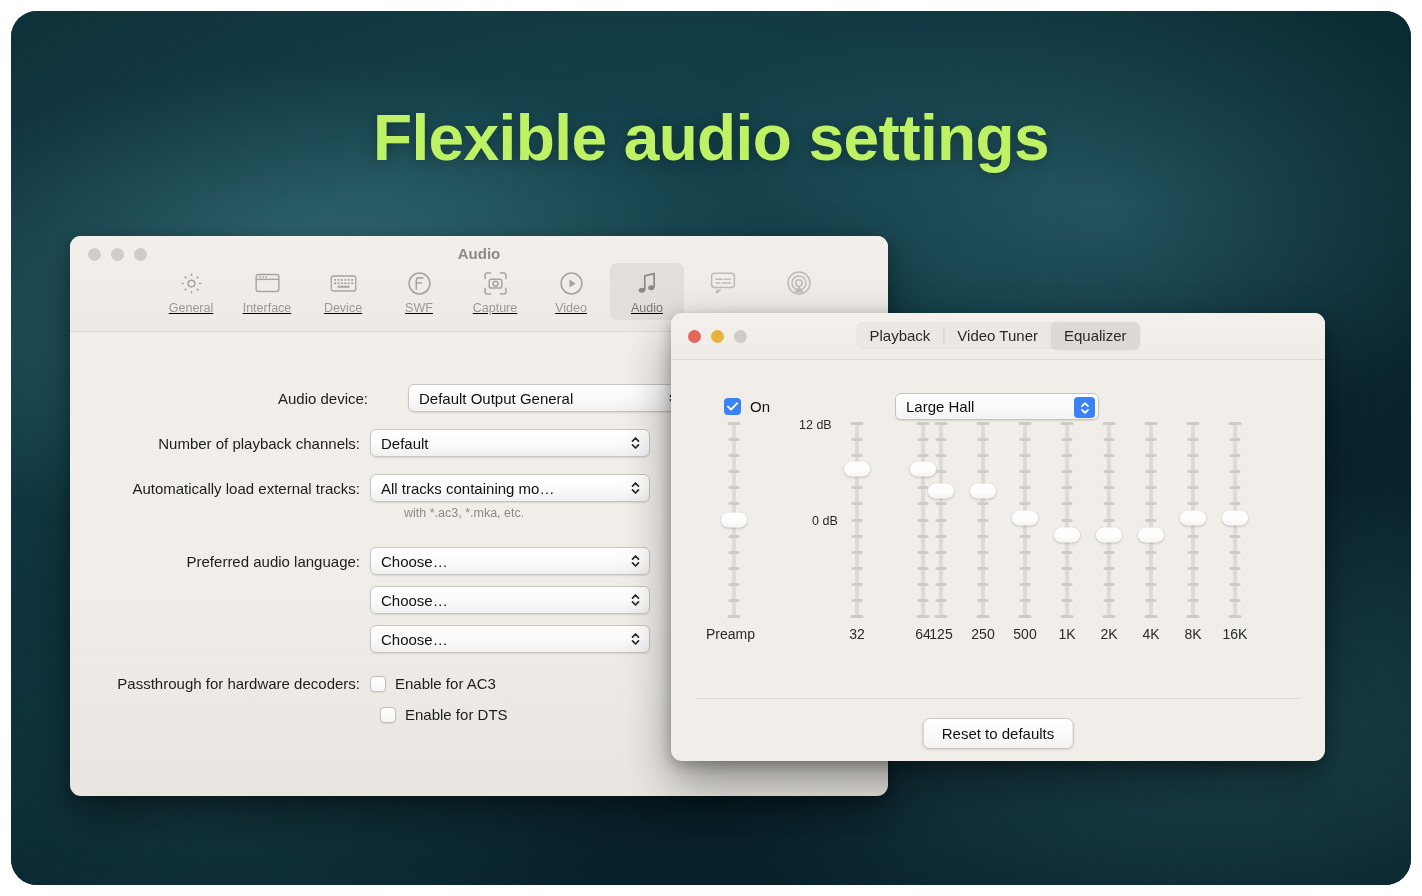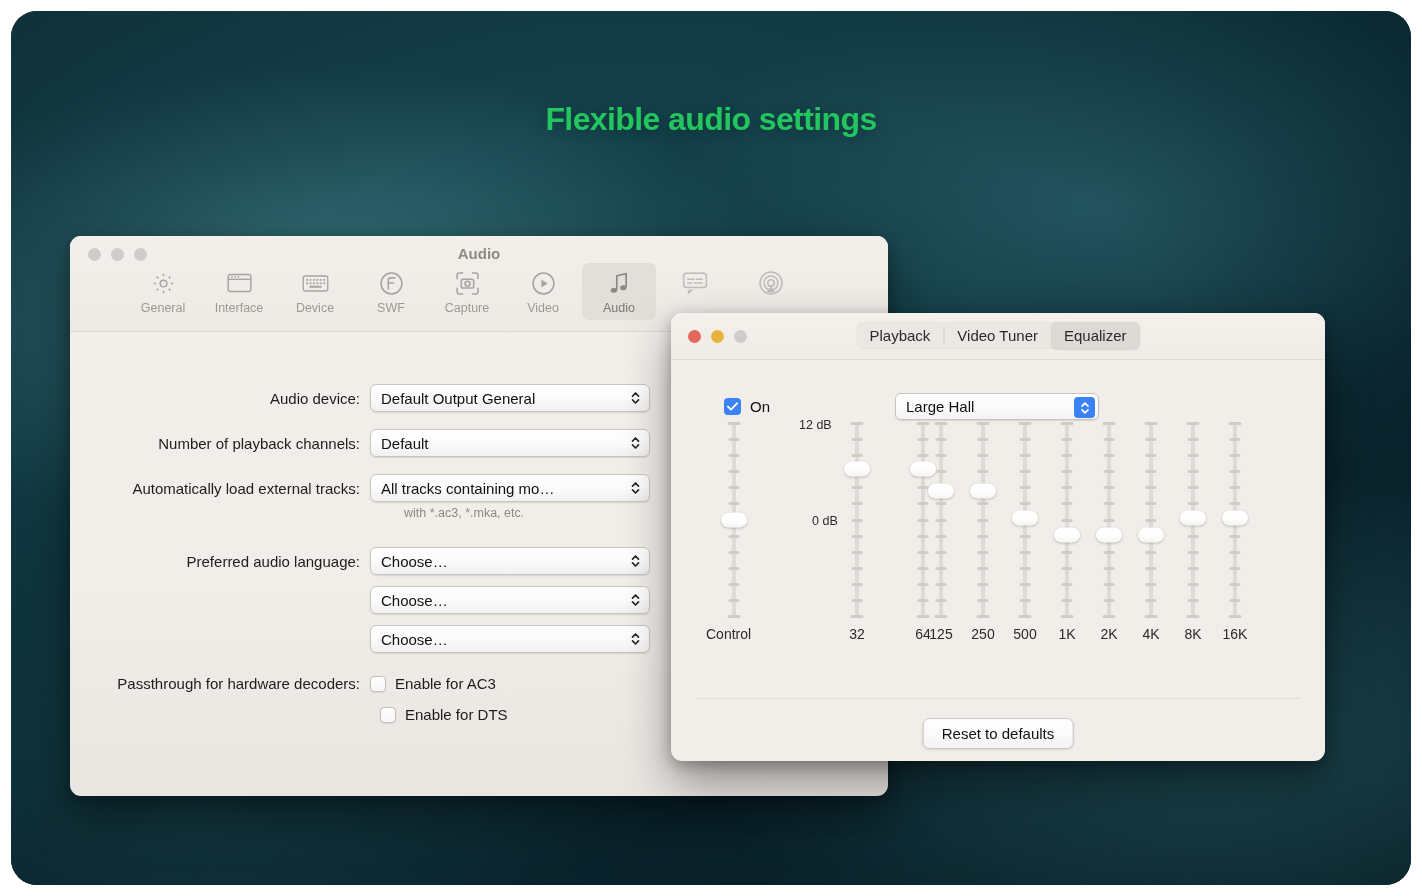--- a/index.html
+++ b/index.html
@@ -28,22 +28,22 @@
   }
   #bg-vignette {
     position:absolute; inset:0;
     background:radial-gradient(ellipse 85% 80% at 50% 45%, rgba(0,0,0,0) 42%, rgba(2,18,24,0.55) 100%);
   }
 
   
   #hero-title {
     position:absolute; left:0; right:0; top:90px;
     text-align:center;
-    color:#22c55e;
-    font-size:32px;
+    color:#bef264;
+    font-size:64px;
     font-weight:700;
     letter-spacing:-0.6px;
     text-shadow:0 2px 14px rgba(0,0,0,0.28);
   }
 
   
   .window {
     position:absolute;
     background:#f1eeea;
     border-radius:11px;
@@ -66,21 +66,21 @@
     position:relative; height:95px;
     background:linear-gradient(180deg,#f3f0ec 0%,#edeae6 100%);
   }
   #settings-traffic { position:absolute; left:18px; top:12px; }
   #settings-title {
     position:absolute; left:0; right:0; top:9px;
     text-align:center; font-size:15px; font-weight:700; color:#8e8a85;
   }
   #toolbar {
     position:absolute; left:0; top:27px; width:100%;
-    display:flex; align-items:flex-start; padding-left:56px; gap:2px;
+    display:flex; align-items:flex-start; padding-left:84px; gap:2px;text-decoration:underline;
   }
   .tool {
     width:74px; padding:7px 0 5px;
     display:flex; flex-direction:column; align-items:center; gap:5px;
     border-radius:7px;
   }
   .tool.active { background:#e2dfda; }
   .tool .glyph { height:26px; display:flex; align-items:center; justify-content:center; }
   .tool .tlabel { font-size:12.5px; color:#9d9893; }
   .tool.active .tlabel { color:#7c7874; }
@@ -353,21 +353,21 @@
             </svg>
           </span>
         </div>
 
       </div>
     </div>
     <div id="settings-divider"></div>
 
     <div id="settings-body">
 
-      <div class="row" style="left:0; top:52px;">
+      <div class="row" style="left:8px; top:52px;gap:30px;">
         <div class="rlabel">Audio device:</div>
         <div class="popup">
           <span>Default Output General</span>
           <svg class="chev" viewBox="0 0 10 18" fill="none" stroke="#2b2b2b" stroke-width="1.7" stroke-linecap="round" stroke-linejoin="round">
             <path d="M2 7.2L5 4l3 3.2"></path>
               <path d="M2 10.8L5 14l3-3.2"></path>
           </svg>
         </div>
       </div>
 
@@ -482,21 +482,21 @@
             <path d="M2 6.2L5 3.2l3 3"></path>
               <path d="M2 9.8L5 12.8l3-3"></path>
           </svg>
         </span>
       </div>
 
       <div id="eq-scale">
         <div class="scale-label" id="lbl-12">12 dB</div>
         <div class="scale-label" id="lbl-0">0 dB</div>
 
-        <div id="preamp-label" style="left:35px;">Control</div>
+        <div id="preamp-label" style="left:35px;">Preamp</div>
         <div class="slider" id="slider-preamp" style="left:50px;">
             <div class="strack"></div>
             <div class="tick end" style="top: 0px;"></div>
             <div class="tick" style="top: 16.0833px;"></div>
             <div class="tick" style="top: 32.1667px;"></div>
             <div class="tick" style="top: 48.25px;"></div>
             <div class="tick" style="top: 64.3333px;"></div>
             <div class="tick" style="top: 80.4167px;"></div>
             <div class="tick" style="top: 96.5px;"></div>
             <div class="tick" style="top: 112.583px;"></div>

